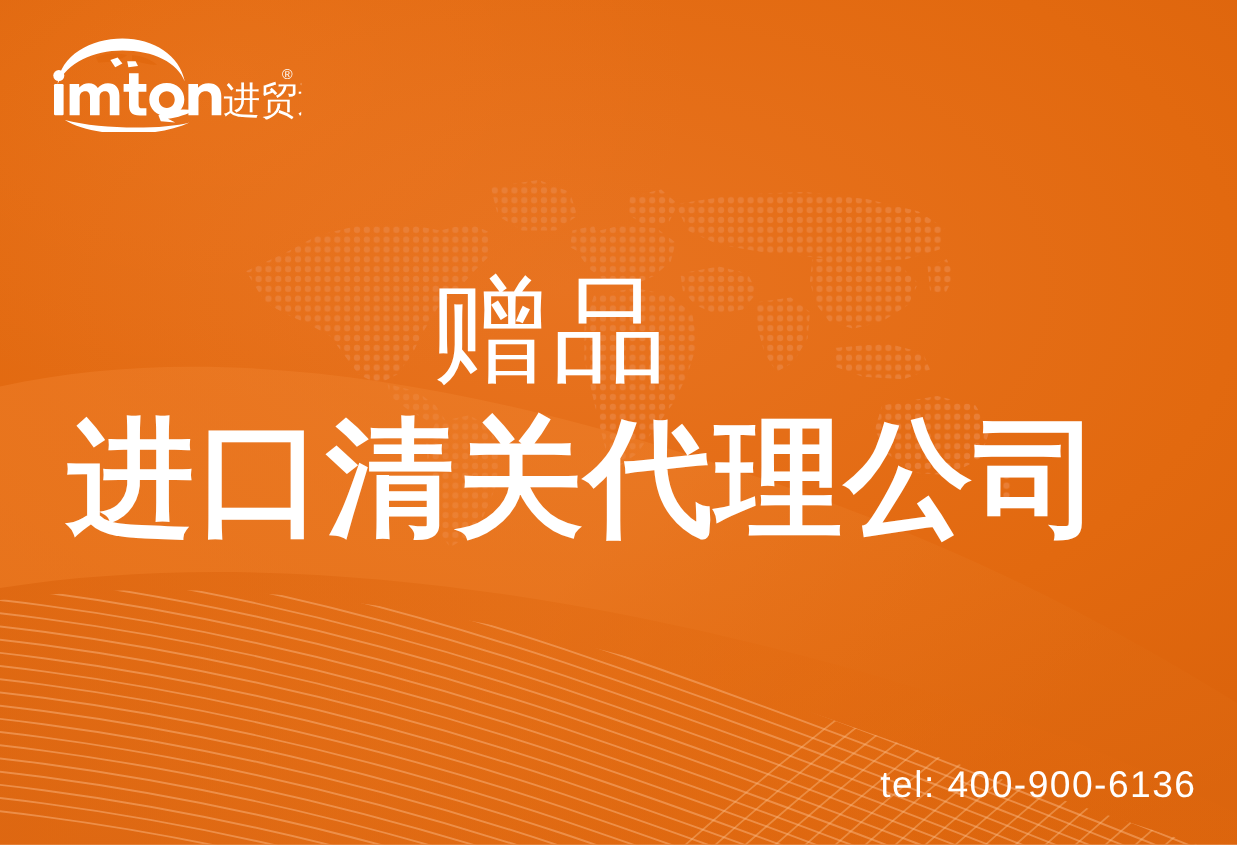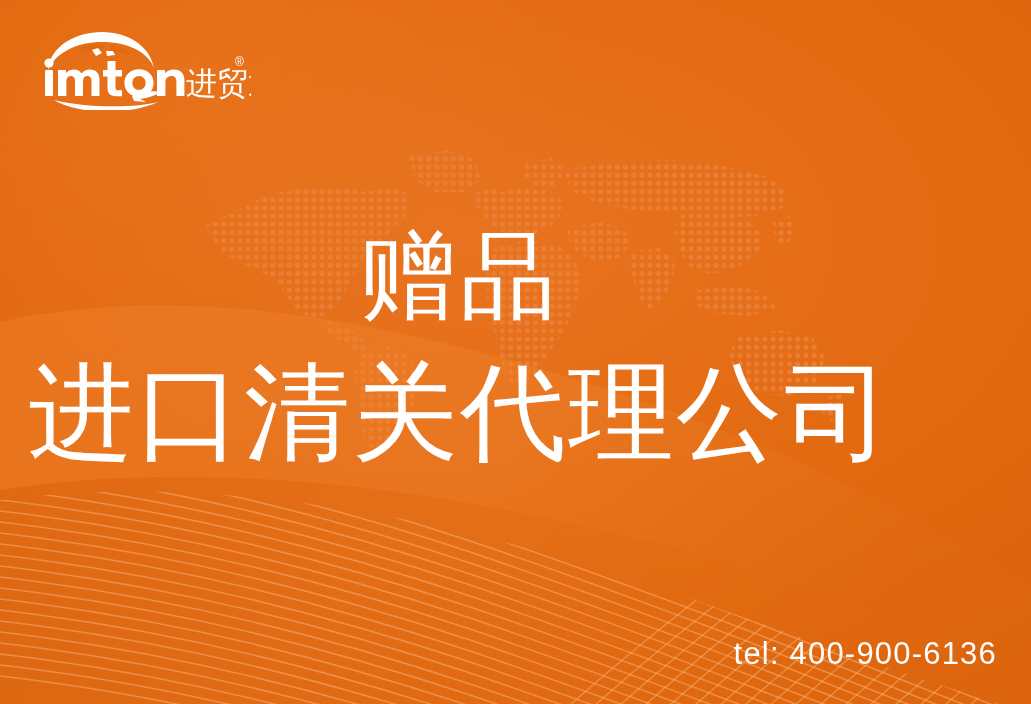--- a/index.html
+++ b/index.html
@@ -89,24 +89,25 @@
     letter-spacing: 1px;
   }
   .headline .line1 {
     display: block;
     font-size: 96px;
     font-weight: 400;
     letter-spacing: 4px;
   }
   .headline .line2 {
     display: block;
-    margin-top: 35px;
+    margin-top: 22px;
     font-size: 106px;
-    font-weight: 400;
+    font-weight: 700;
     letter-spacing: 2px;
+    text-align: right;
   }
 
   
   .phone {
     position: absolute;
     right: 34px;
     bottom: 32px;
     color: #ffffff;
     font-size: 31px;
     letter-spacing: 1.2px;

